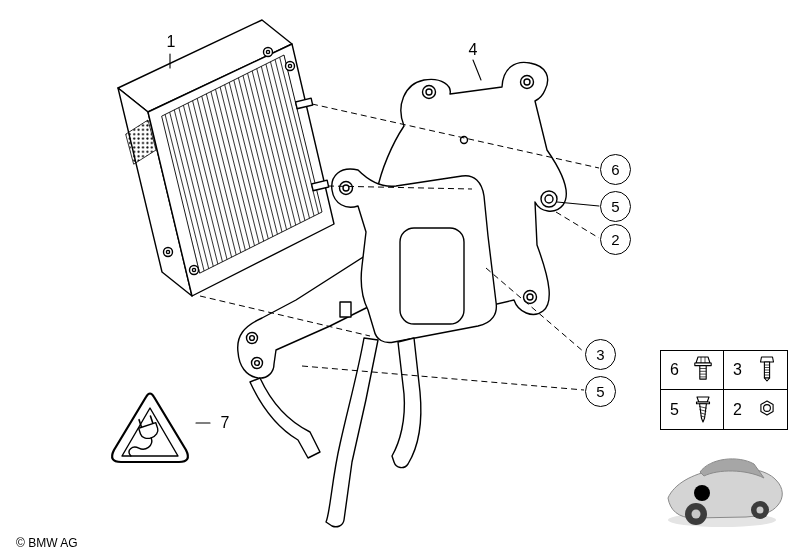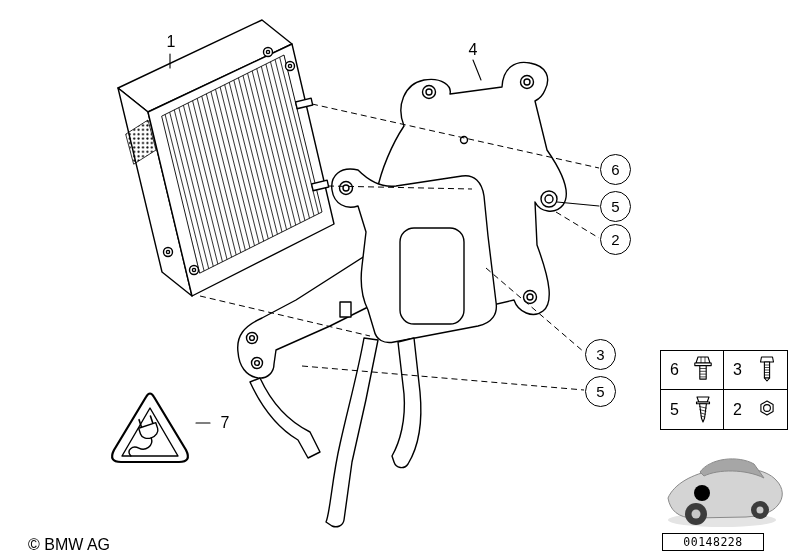--- a/index.html
+++ b/index.html
@@ -15,21 +15,21 @@
   .legend .cell{display:flex;align-items:center;justify-content:space-between;
                 padding:2px 7px 2px 9px;box-sizing:border-box;}
   .cell-tl{border-right:1.2px solid #000;border-bottom:1.2px solid #000;}
   .cell-tr{border-bottom:1.2px solid #000;}
   .cell-bl{border-right:1.2px solid #000;}
   .legend .num{font-size:16px;}
   .car-box{position:absolute;left:658px;top:438px;width:132px;height:96px;}
   .pn-box{position:absolute;left:662px;top:533px;width:100px;height:16px;border:1.2px solid #000;
           display:flex;align-items:center;justify-content:center;
           font-family:"DejaVu Sans Mono",monospace;font-size:11.5px;letter-spacing:.5px;background:#fff;}
-  .copyright{position:absolute;left:28px;top:536px;font-size:16px;}
+  .copyright{position:absolute;left:16px;top:536px;font-size:12px;}
 </style>
 </head>
 <body>
 
 <div class="canvas">
 
   <svg class="art" width="799" height="559" viewBox="0 0 799 559">
     <defs>
       <pattern id="fins" patternUnits="userSpaceOnUse" width="5" height="10" patternTransform="rotate(-14)">
         <line x1="2.5" y1="0" x2="2.5" y2="10" stroke="#000" stroke-width="0.8"></line>
@@ -240,16 +240,15 @@
                C 114 75 102 78 88 79 L 36 80 C 20 80 12 72 10 60 Z" fill="#d4d4d4" stroke="#8a8a8a" stroke-width="1"></path>
       <path d="M 42 34 C 52 20 80 17 96 26 L 106 40 C 88 31 60 31 46 38 Z" fill="#a6a6a6" stroke="#8a8a8a" stroke-width="1"></path>
       <circle cx="38" cy="76" r="11" fill="#3c3c3c"></circle>
         <circle cx="38" cy="76" r="4.5" fill="#c9c9c9"></circle>
       <circle cx="102" cy="72" r="9" fill="#3c3c3c"></circle>
         <circle cx="102" cy="72" r="3.5" fill="#c9c9c9"></circle>
       <circle cx="44" cy="55" r="8" fill="#000"></circle>
     </svg>
   </div>
 
-  <div class="pn-box">00148228</div>
   <div class="copyright">© BMW AG</div>
 
 </div>
 
 </body></html>

